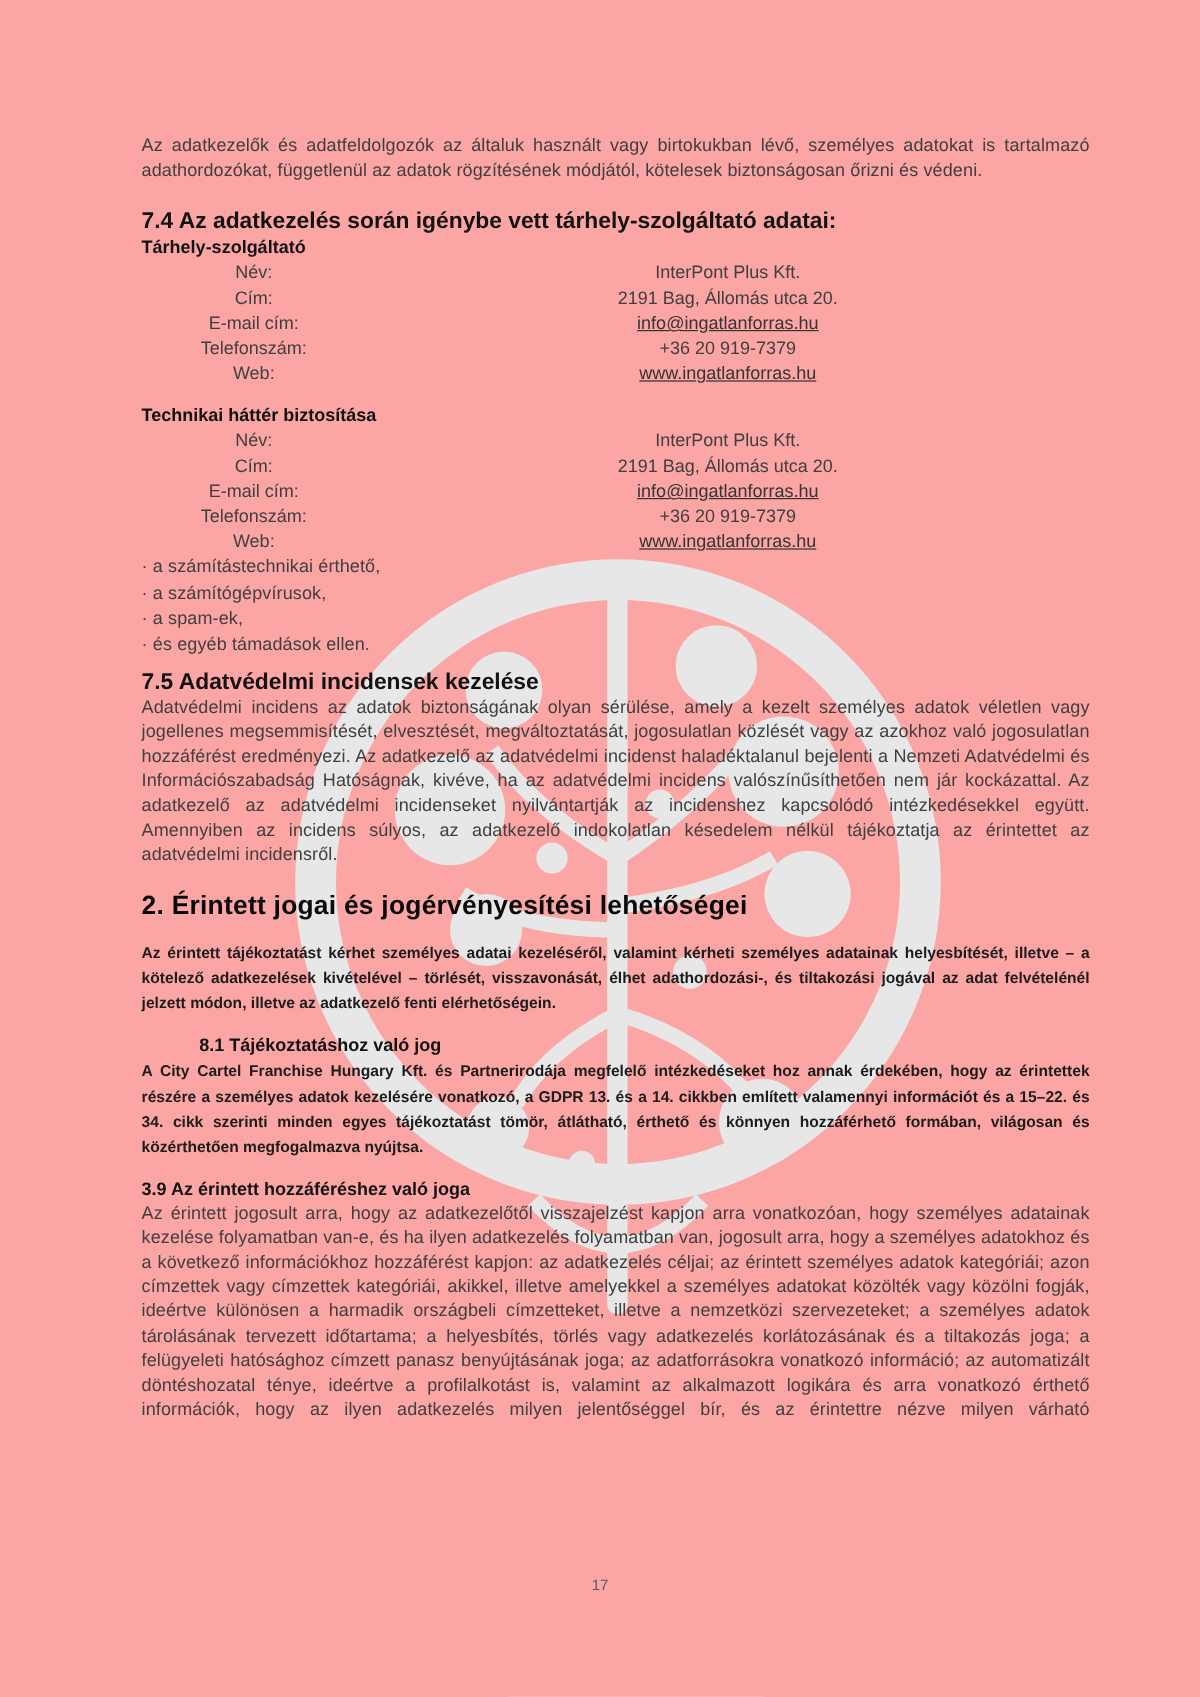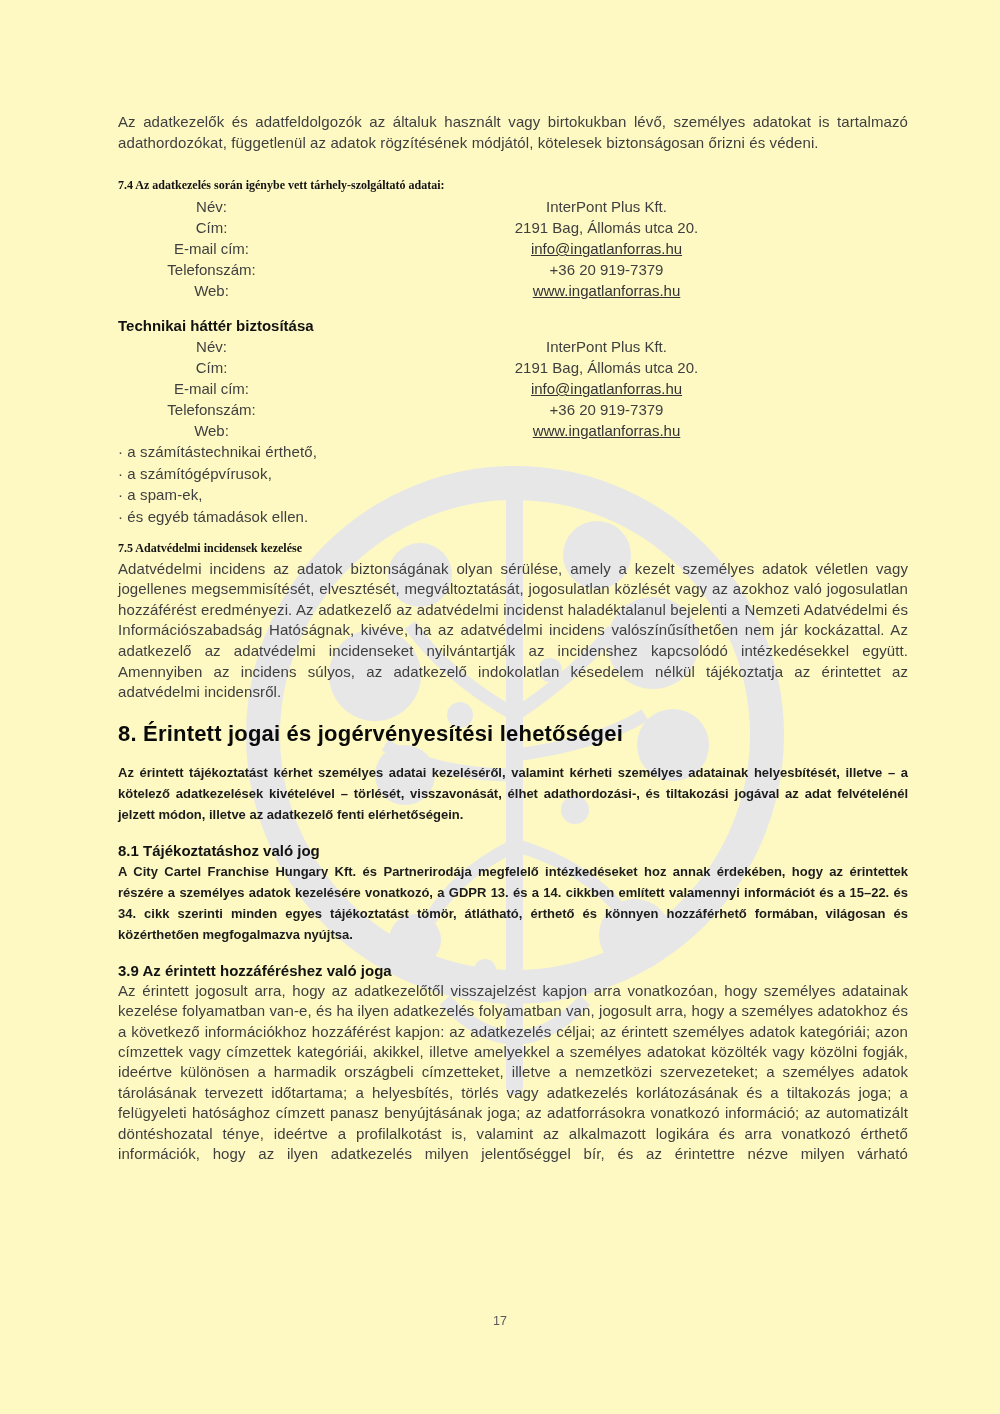--- a/index.html
+++ b/index.html
@@ -7,21 +7,21 @@
   body {
     width: 1000px; height: 1414px;
     font-family: "Liberation Sans", sans-serif;
     color: #3f3f3f;
     position: relative;
     overflow: hidden;
   }
   .page {
     position: relative;
     width: 1000px; height: 1414px;
-    background: #fef9c3;
+    background: #fca5a5;
   }
   .watermark {
     position: absolute;
     left: 245px; top: 415px;
     width: 540px; height: 700px;
     z-index: 0;
   }
   .content {
     position: absolute;
     left: 118px; top: 112px;
@@ -29,25 +29,24 @@
     z-index: 1;
   }
   p.body {
     font-size: 15px;
     line-height: 20.6px;
     letter-spacing: 0.1px;
     text-align: justify;
   }
   p.body.last-justified { text-align-last: justify; }
   .h-num {
-    font-size: 12px;
+    font-size: 19px;
     font-weight: bold;
     color: #121212;
     line-height: 22px;
-    font-family: Liberation Serif, serif;
   }
   .h-sub {
     font-size: 15px;
     font-weight: bold;
     color: #121212;
     line-height: 21px;
   }
   .h-big {
     font-size: 22px;
     font-weight: bold;
@@ -116,20 +115,21 @@
       <circle cx="240" cy="555" r="11"></circle>
     </g>
   </svg>
 
   <div class="content">
 
     <p class="body">Az adatkezelők és adatfeldolgozók az általuk használt vagy birtokukban lévő, személyes adatokat is tartalmazó adathordozókat, függetlenül az adatok rögzítésének módjától, kötelesek biztonságosan őrizni és védeni.</p>
 
     <div class="h-num mt-sect">7.4 Az adatkezelés során igénybe vett tárhely-szolgáltató adatai:</div>
 
+    <div class="h-sub">Tárhely-szolgáltató</div>
     <div>
       <div class="contact-row">
         <span class="contact-label">Név:</span>
         <span class="contact-value">InterPont Plus Kft.</span>
       </div>
       <div class="contact-row">
         <span class="contact-label">Cím:</span>
         <span class="contact-value">2191 Bag, Állomás utca 20.</span>
       </div>
       <div class="contact-row">
@@ -173,24 +173,24 @@
     <div class="bullet-list">
       <div class="bullet-line">· a számítástechnikai érthető,</div>
       <div class="bullet-line">· a számítógépvírusok,</div>
       <div class="bullet-line">· a spam-ek,</div>
       <div class="bullet-line">· és egyéb támadások ellen.</div>
     </div>
 
     <div class="h-num" style="margin-top:9px;">7.5 Adatvédelmi incidensek kezelése</div>
     <p class="body">Adatvédelmi incidens az adatok biztonságának olyan sérülése, amely a kezelt személyes adatok véletlen vagy jogellenes megsemmisítését, elvesztését, megváltoztatását, jogosulatlan közlését vagy az azokhoz való jogosulatlan hozzáférést eredményezi. Az adatkezelő az adatvédelmi incidenst haladéktalanul bejelenti a Nemzeti Adatvédelmi és Információszabadság Hatóságnak, kivéve, ha az adatvédelmi incidens valószínűsíthetően nem jár kockázattal. Az adatkezelő az adatvédelmi incidenseket nyilvántartják az incidenshez kapcsolódó intézkedésekkel együtt. Amennyiben az incidens súlyos, az adatkezelő indokolatlan késedelem nélkül tájékoztatja az érintettet az adatvédelmi incidensről.</p>
 
-    <div class="h-big" style="margin-top:17px;">8. Érintett jogai és jogérvényesítési lehetőségei</div>
+    <div class="h-big" style="margin-top:17px;">2. Érintett jogai és jogérvényesítési lehetőségei</div>
     <p class="condensed mt-para">Az érintett tájékoztatást kérhet személyes adatai kezeléséről, valamint kérheti személyes adatainak helyesbítését, illetve – a kötelező adatkezelések kivételével – törlését, visszavonását, élhet adathordozási-, és tiltakozási jogával az adat felvételénél jelzett módon, illetve az adatkezelő fenti elérhetőségein.</p>
 
-    <div class="h-sub" style="margin-top:15px;">8.1 Tájékoztatáshoz való jog</div>
+    <div class="h-sub" style="margin-top:15px;margin-left:48px;">8.1 Tájékoztatáshoz való jog</div>
     <p class="condensed">A City Cartel Franchise Hungary Kft. és Partnerirodája megfelelő intézkedéseket hoz annak érdekében, hogy az érintettek részére a személyes adatok kezelésére vonatkozó, a GDPR 13. és a 14. cikkben említett valamennyi információt és a 15–22. és 34. cikk szerinti minden egyes tájékoztatást tömör, átlátható, érthető és könnyen hozzáférhető formában, világosan és közérthetően megfogalmazva nyújtsa.</p>
 
     <div class="h-sub" style="margin-top:15px;">3.9 Az érintett hozzáféréshez való joga</div>
     <p class="body last-justified" style="line-height:20.4px;">Az érintett jogosult arra, hogy az adatkezelőtől visszajelzést kapjon arra vonatkozóan, hogy személyes adatainak kezelése folyamatban van-e, és ha ilyen adatkezelés folyamatban van, jogosult arra, hogy a személyes adatokhoz és a következő információkhoz hozzáférést kapjon: az adatkezelés céljai; az érintett személyes adatok kategóriái; azon címzettek vagy címzettek kategóriái, akikkel, illetve amelyekkel a személyes adatokat közölték vagy közölni fogják, ideértve különösen a harmadik országbeli címzetteket, illetve a nemzetközi szervezeteket; a személyes adatok tárolásának tervezett időtartama; a helyesbítés, törlés vagy adatkezelés korlátozásának és a tiltakozás joga; a felügyeleti hatósághoz címzett panasz benyújtásának joga; az adatforrásokra vonatkozó információ; az automatizált döntéshozatal ténye, ideértve a profilalkotást is, valamint az alkalmazott logikára és arra vonatkozó érthető információk, hogy az ilyen adatkezelés milyen jelentőséggel bír, és az érintettre nézve milyen várható</p>
 
   </div>
 
   <div class="footer">17</div>
 </div>
 

